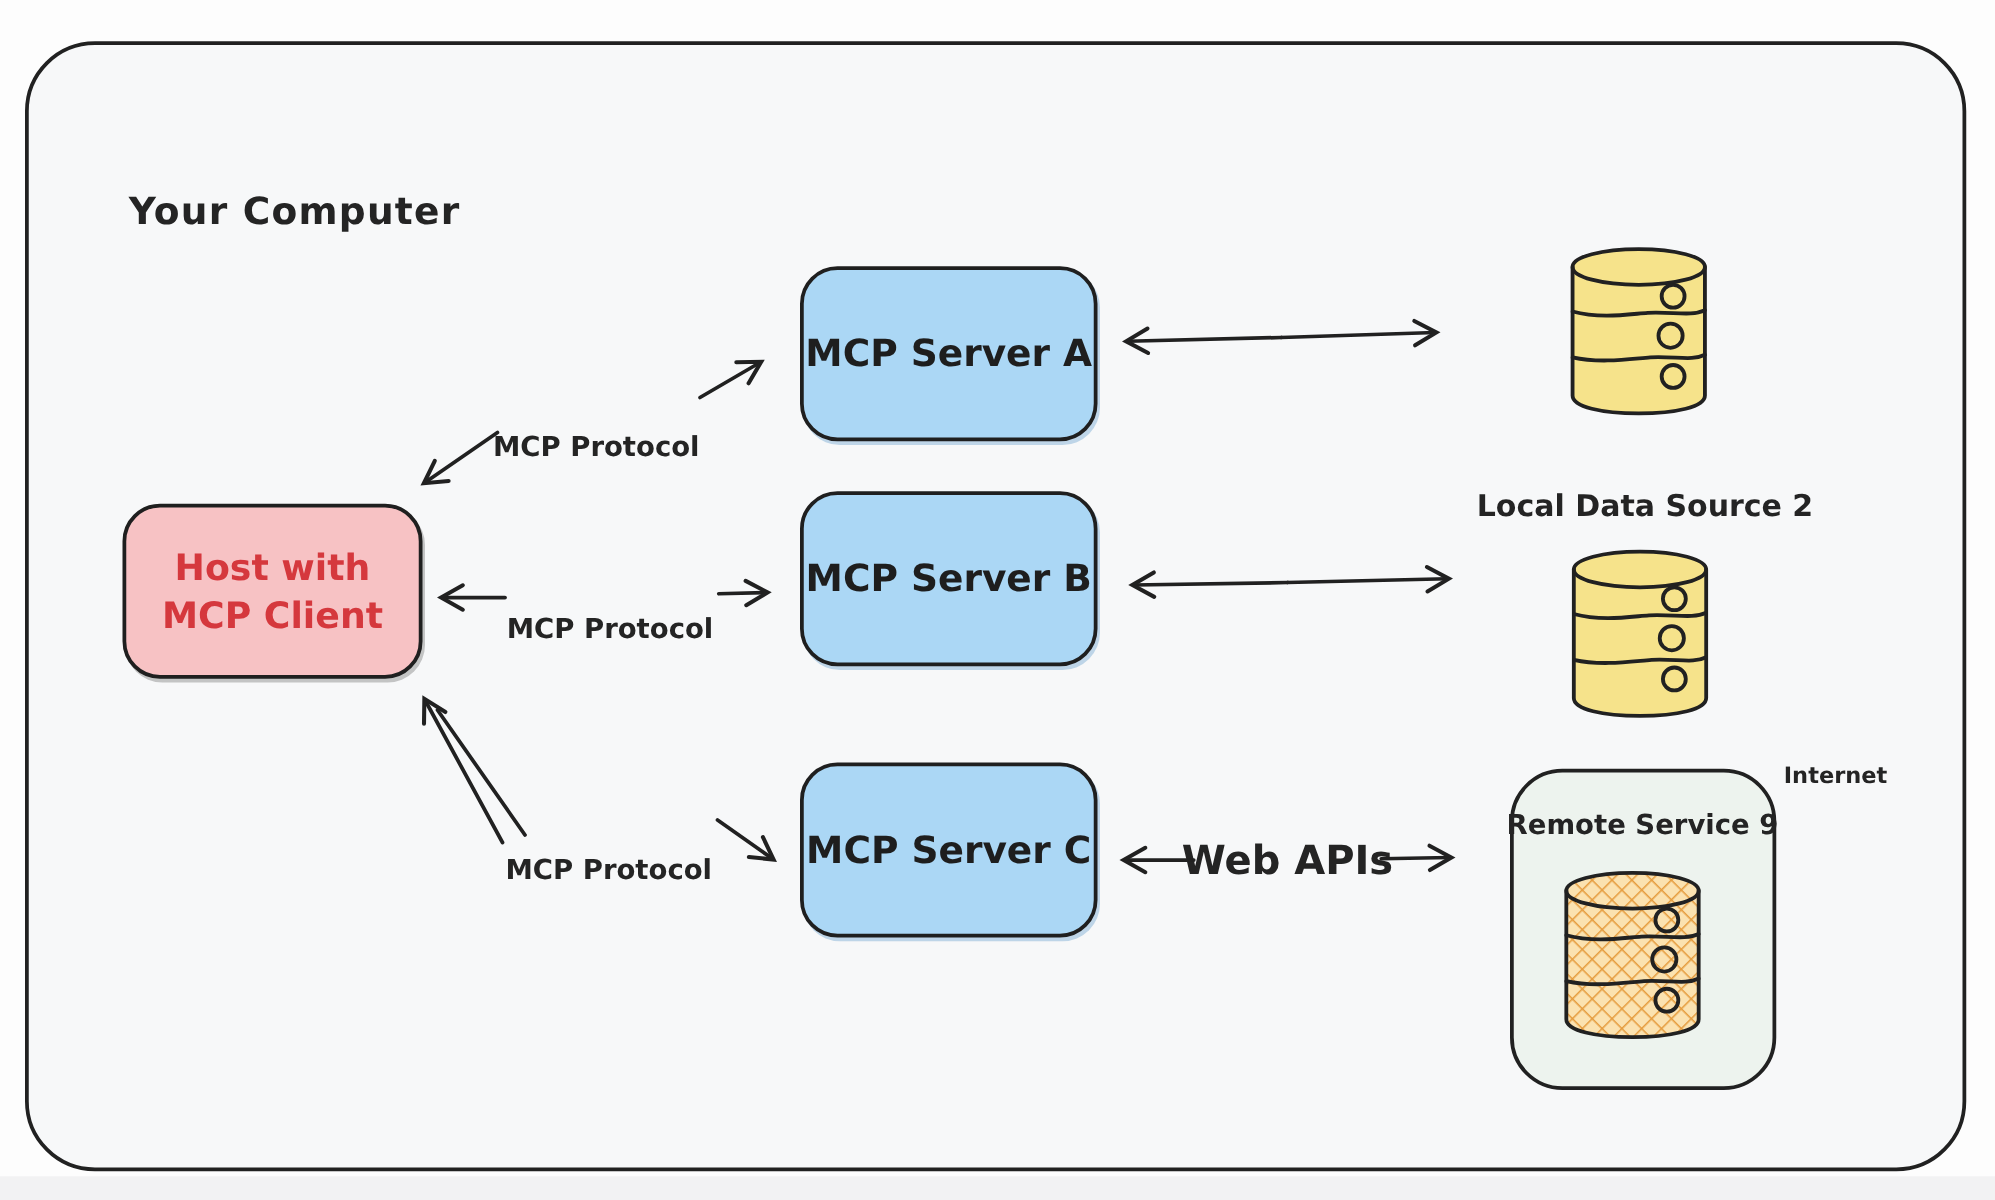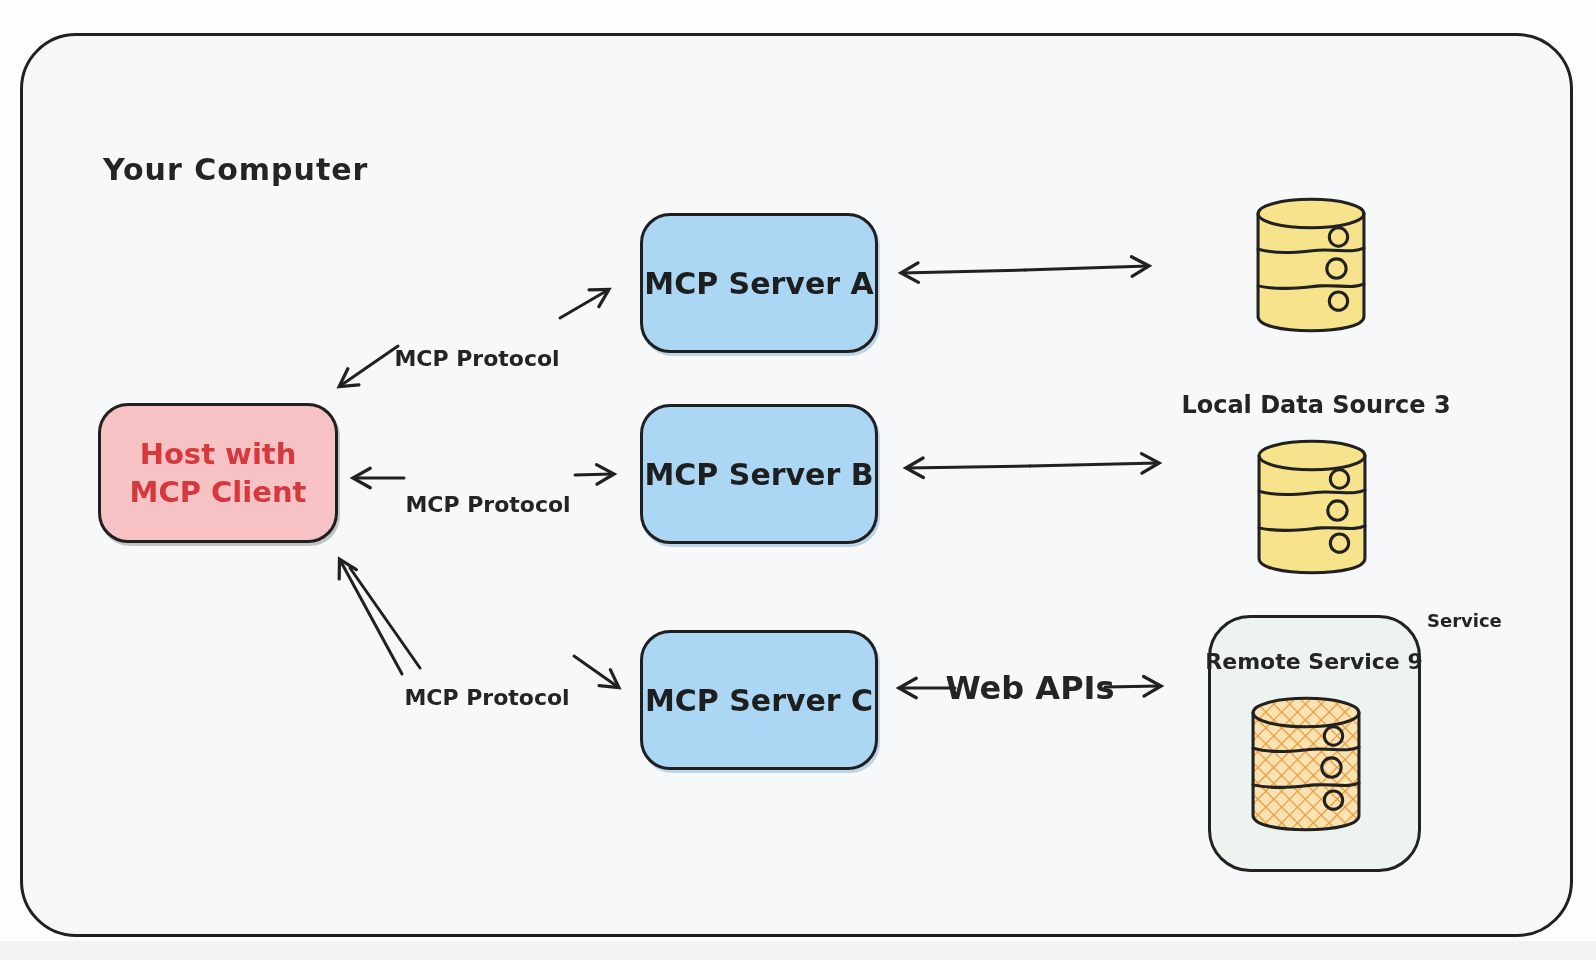--- a/index.html
+++ b/index.html
@@ -60,22 +60,22 @@
 
   .server-box {
     left: 640px;
     width: 238px; height: 140px;
     background: #abd7f5;
     color: #1e1e1e;
     font-size: 30px;
     box-shadow: 2px 3px 0 rgba(120,170,210,0.45);
   }
   .server-a { top: 213px; }
-  .server-b { top: 404px; text-align: center; }
-  .server-c { top: 630px; text-align: center; }
+  .server-b { top: 393px; text-align: center; }
+  .server-c { top: 610px; text-align: center; }
 
   .remote-box {
     position: absolute;
     left: 1208px; top: 615px;
     width: 213px; height: 257px;
     background: #edf3ee;
     border: 3px solid #212121;
     border-radius: 42px;
   }
 
@@ -113,23 +113,23 @@
   </div>
   <div class="node server-box server-b">
     <div>MCP Server B</div>
   </div>
   <div class="node server-box server-c">
     <div>MCP Server C</div>
   </div>
 
   <div class="remote-box"></div>
   <div class="label centered remote-label" style="left:1314px; top:661px;">Remote Service 9</div>
-  <div class="label internet-label">Service</div>
-
-  <div class="label centered ds-label" style="left:1316px; top:405px;">Local Data Source 3</div>
+  <div class="label internet-label">Internet</div>
+
+  <div class="label centered ds-label" style="left:1316px; top:405px;">Local Data Source 2</div>
 
   <div class="label centered protocol-label" style="left:477px; top:331px;">MCP Protocol</div>
   <div class="label centered protocol-label" style="left:488px; top:477px;">MCP Protocol</div>
   <div class="label centered protocol-label" style="left:487px; top:670px;">MCP Protocol</div>
   <div class="label centered web-apis-label" style="left:1030px; top:688px;">Web APIs</div>
 
   <svg class="db" style="left:1255px; top:196px;" width="112" height="138" viewBox="0 0 110 135">
     <path d="M3,17 C3,9 26,3 55,3 C84,3 107,9 107,17 L107,118 C107,127 84,132 55,132 C26,132 3,127 3,118 Z" fill="#f6e38b" stroke="#212121" stroke-width="3" stroke-linejoin="round"></path>
     <path d="M3,17 C3,25 26,31 55,31 C84,31 107,25 107,17" fill="none" stroke="#212121" stroke-width="3" stroke-linecap="round"></path>
     <path d="M3,52 C25,58 48,54 62,53 C82,52 96,56 107,51" fill="none" stroke="#212121" stroke-width="3" stroke-linecap="round"></path>

